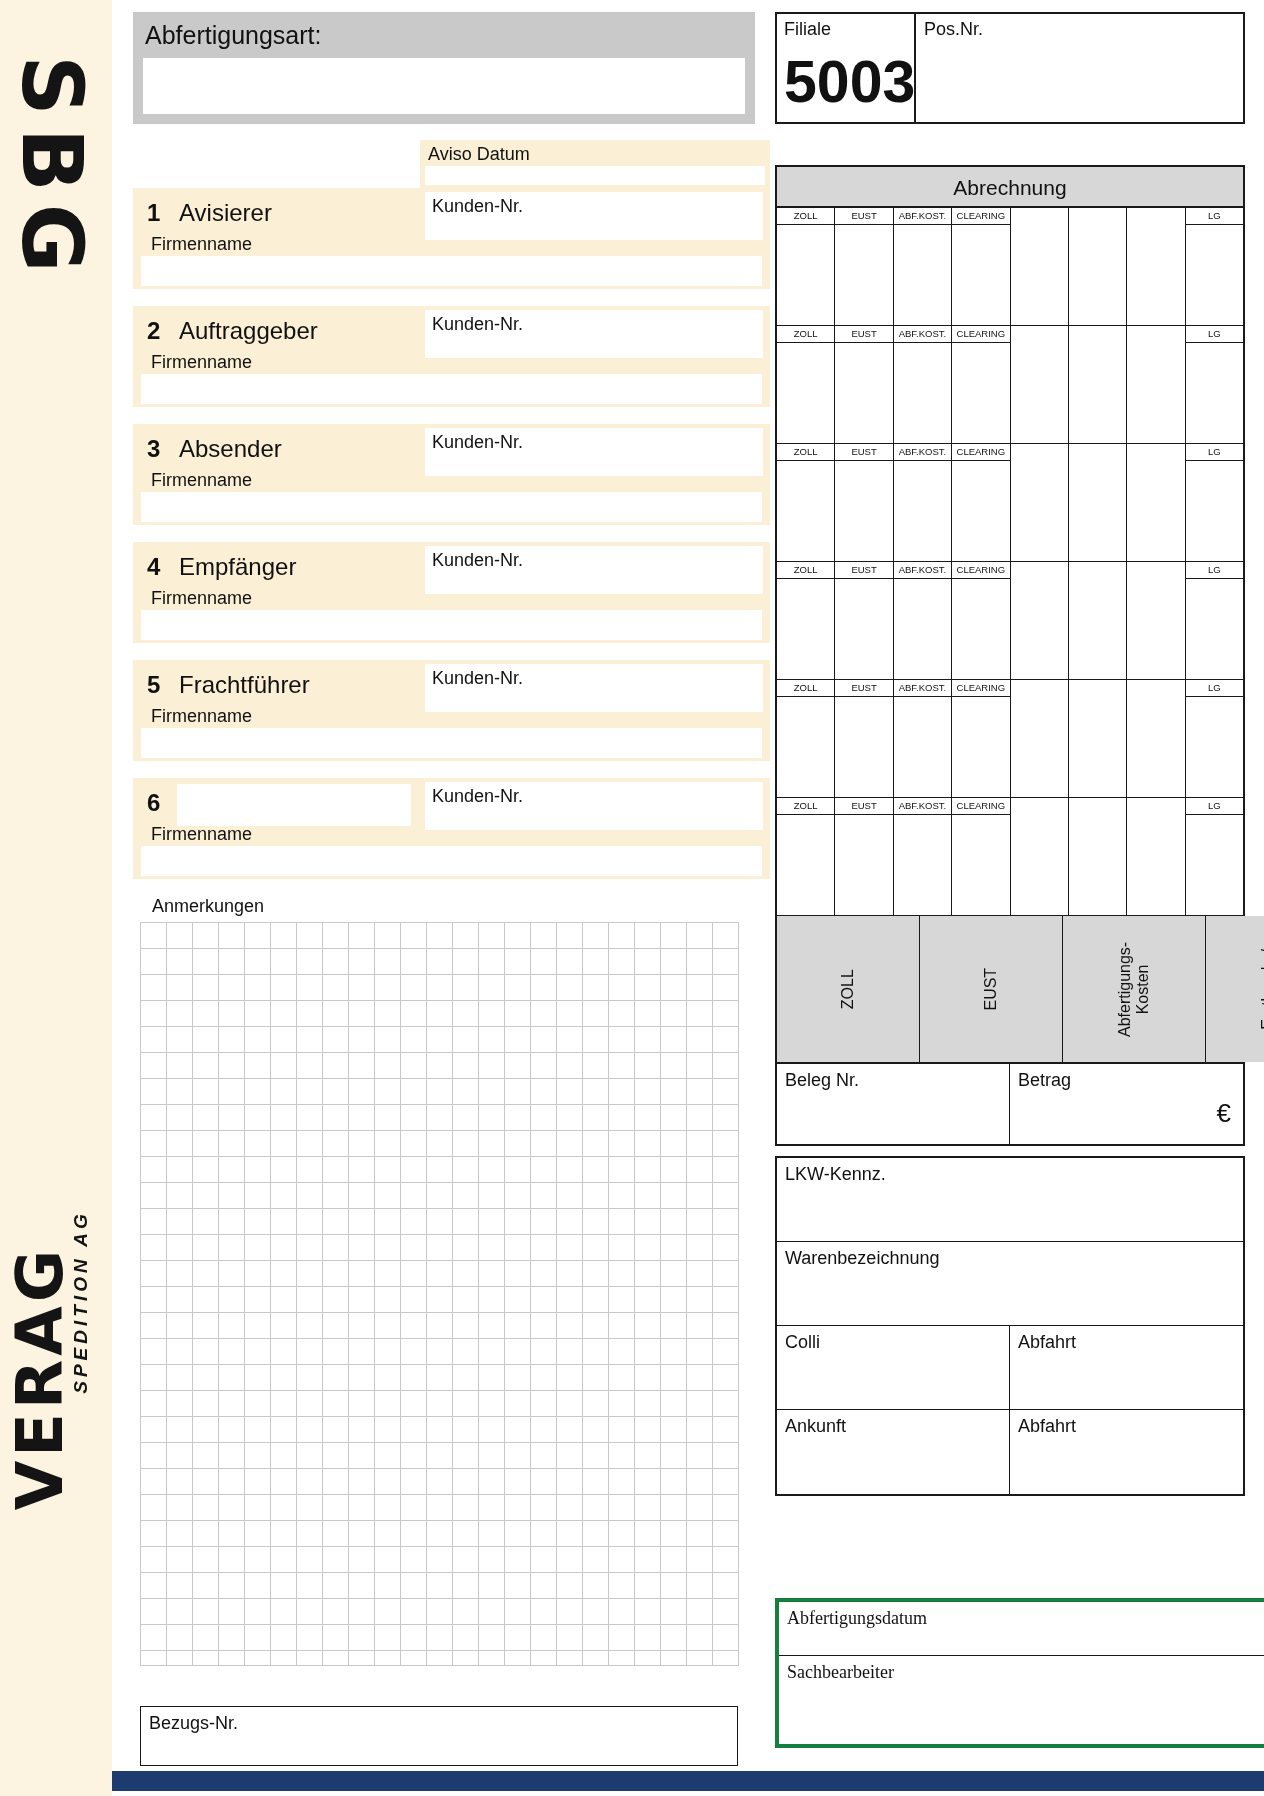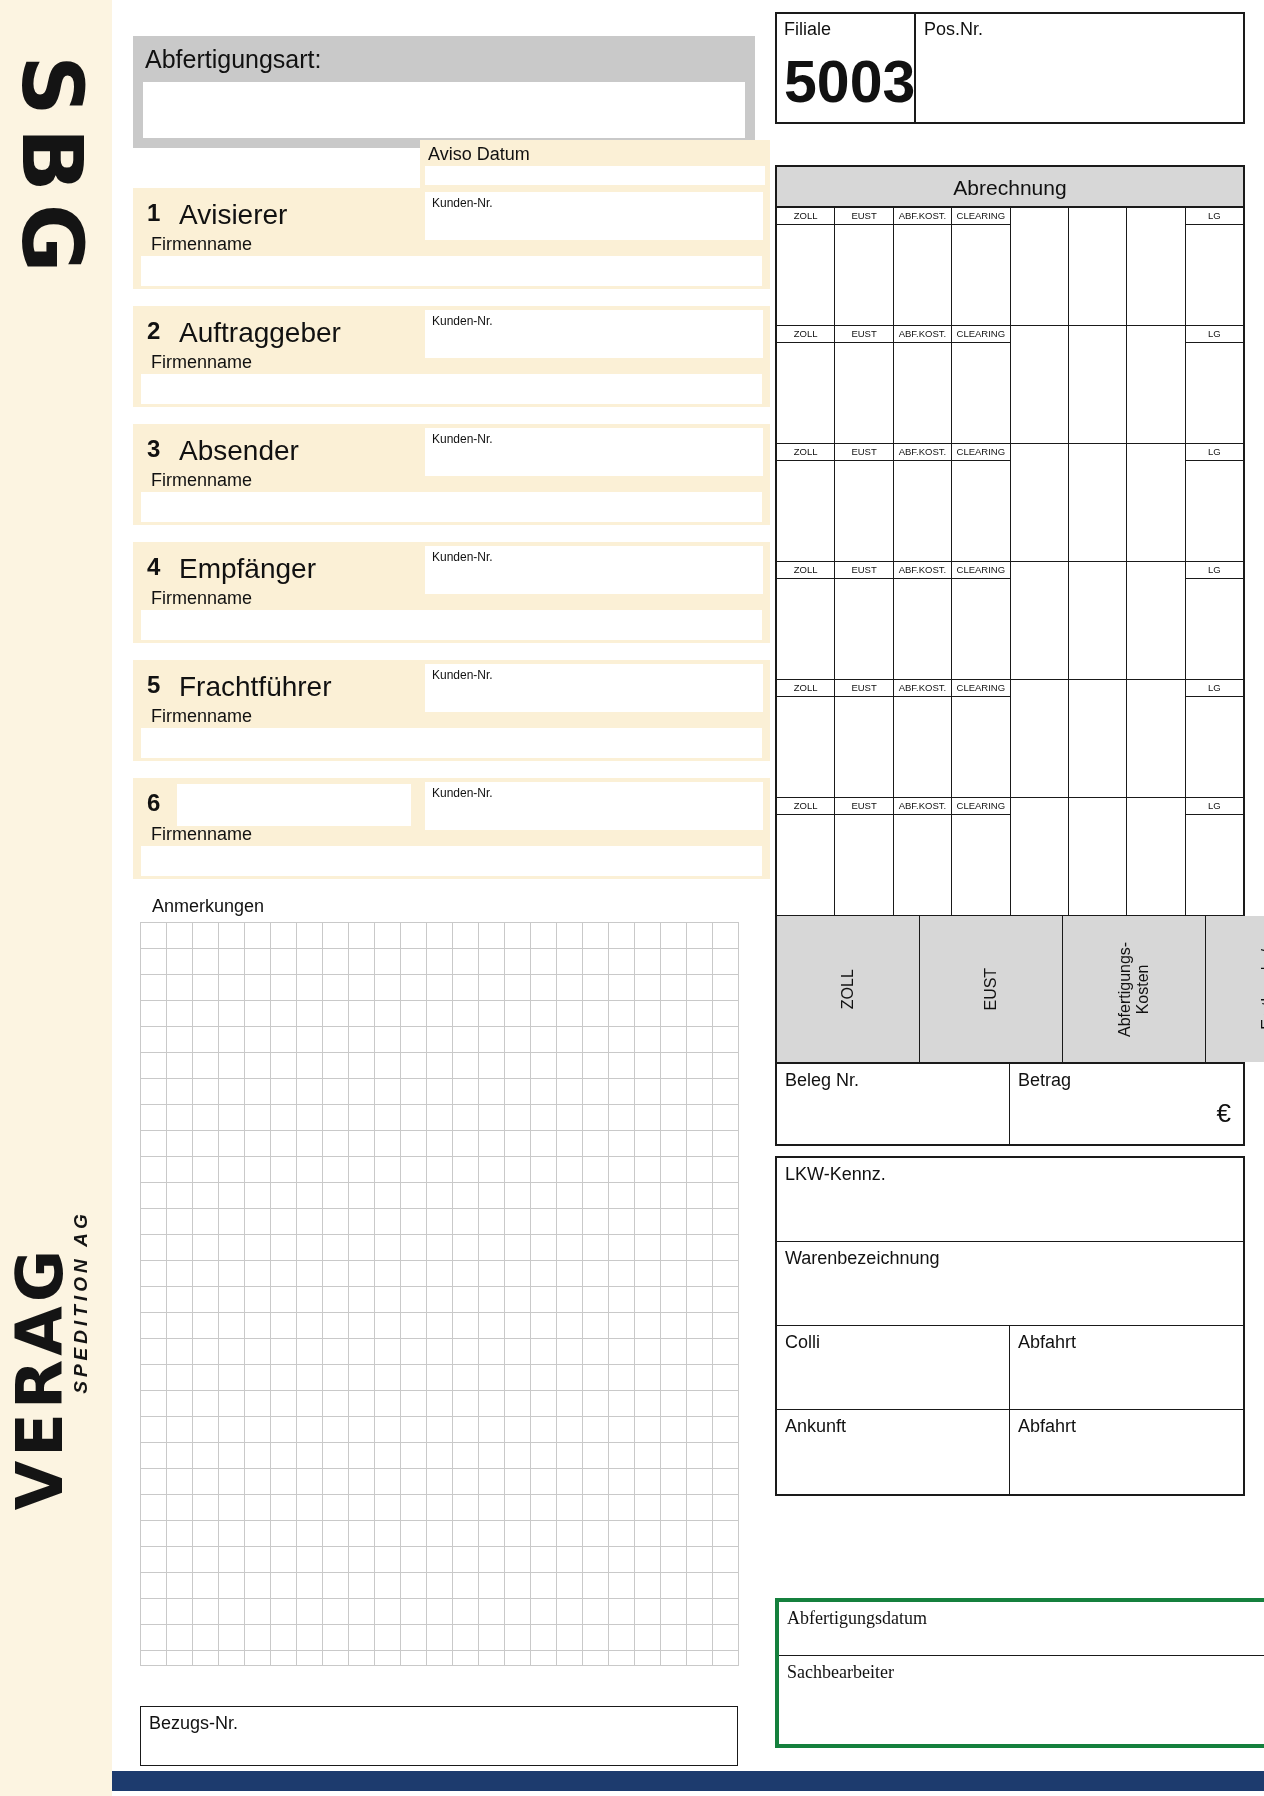--- a/index.html
+++ b/index.html
@@ -46,21 +46,20 @@
     position: absolute; left: 112px; top: 1771px;
     width: 1152px; height: 20px;
     background: #1D3B6E;
   }
 
   
   .panel-abf {
     position: absolute; left: 133px; top: 12px;
     width: 622px; height: 112px;
     background: #C9C9C9;
-    margin-top: 24px;
   }
   .panel-abf .plabel { position: absolute; left: 12px; top: 9px; font-size: 25px; }
   .panel-abf .pinput { position: absolute; left: 10px; top: 46px; width: 602px; height: 56px; background: #fff; }
 
   .filiale-box {
     position: absolute; left: 775px; top: 12px;
     width: 470px; height: 112px;
     border: 2.5px solid #1a1a1a; background: #fff;
     display: flex;
   }
@@ -77,24 +76,24 @@
   }
   .aviso-block .a-label { position: absolute; left: 8px; top: 4px; font-size: 18px; }
   .aviso-block .a-input { position: absolute; left: 5px; top: 26px; width: 340px; height: 19px; background: #fff; }
 
   .party-row {
     position: absolute; left: 133px;
     width: 637px; height: 101px;
     background: #FBF0D6;
   }
   .pr-num   { position: absolute; left: 14px; top: 11px; font-size: 24px; font-weight: bold; }
-  .pr-label { position: absolute; left: 46px; top: 11px; font-size: 28px; }
+  .pr-label { position: absolute; left: 46px; top: 11px; font-size: 24px; }
   .pr-blank { position: absolute; left: 44px; top: 6px; width: 234px; height: 42px; background: #fff; }
   .kn-field { position: absolute; left: 292px; top: 4px; width: 338px; height: 48px; background: #fff; }
-  .kn-label { position: absolute; left: 7px; top: 4px; font-size: 12px; }
+  .kn-label { position: absolute; left: 7px; top: 4px; font-size: 18px; }
   .fn-label { position: absolute; left: 18px; top: 46px; font-size: 18px; }
   .fn-field { position: absolute; left: 8px; top: 68px; width: 621px; height: 30px; background: #fff; }
 
   
   .ab-table {
     position: absolute; left: 775px; top: 140px;
     width: 470px;
     border: 2px solid #1a1a1a;
     background: #fff;
     margin-top: 25px;

